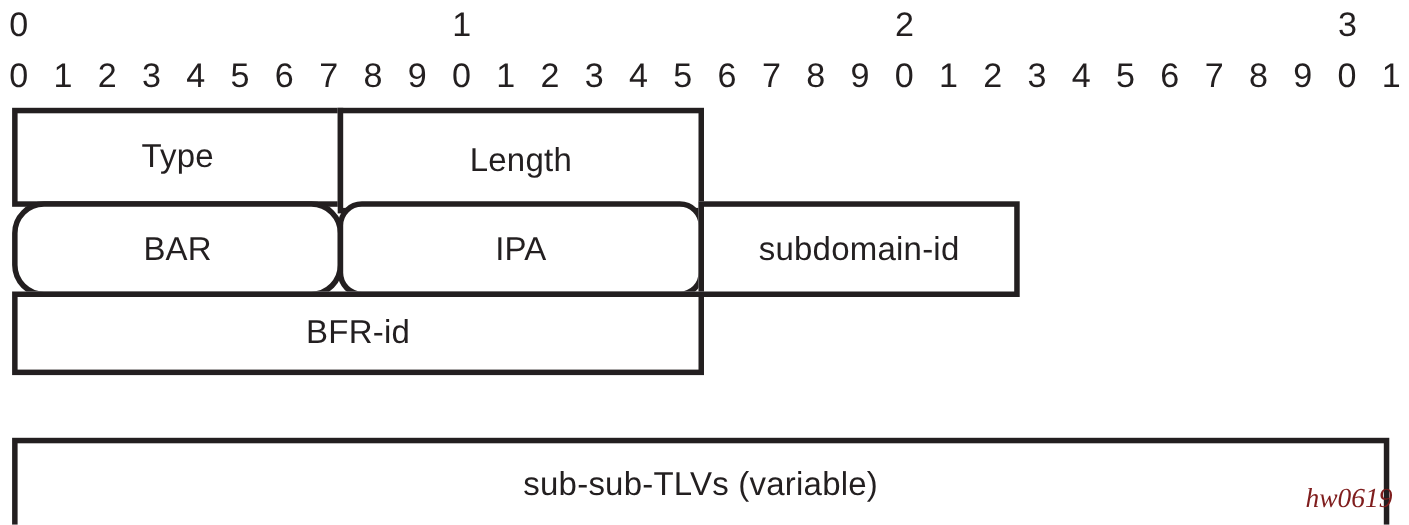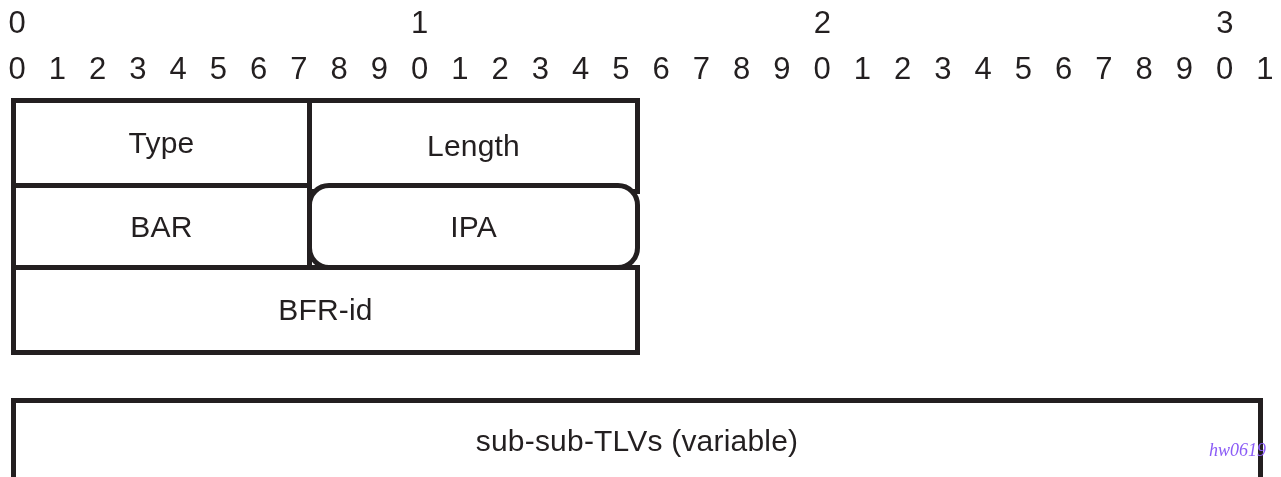--- a/index.html
+++ b/index.html
@@ -50,35 +50,35 @@
     background: #ffffff;
     display: flex;
     align-items: center;
     justify-content: center;
     font-size: 30px;
     letter-spacing: 0.2px;
   }
   
   .cell-type        { left: 11px;  top: 98px;  width: 301px;  height: 90px; }
   .cell-length      { left: 307px; top: 98px;  width: 333px;  height: 96px; }
-  .cell-bar         { left: 11px;  top: 183px; width: 301px;  height: 87px; }
+  .cell-bar         { left: 11px;  top: 183px; width: 301px;  height: 87px; border-radius: 29px; }
   .cell-ipa         { left: 307px; top: 183px; width: 333px;  height: 87px; border-radius: 22px; }
   .cell-subdomain   { left: 635px; top: 183px; width: 292px;  height: 87px; }
-  .cell-bfrid       { left: 11px;  top: 265px; width: 629px;  height: 90px; }
+  .cell-bfrid       { left: 11px;  top: 265px; width: 629px;  height: 76px; }
   .cell-subsubtlvs  { left: 11px;  top: 350px; width: 1252px; height: 86px; margin-top: 48px; }
 
   
   .figure-id {
     position: absolute;
     top: 440px;
     right: 15px;
     font-family: "Liberation Serif", serif;
     font-style: italic;
-    font-size: 18px;
-    color: #8b5cf6;
+    font-size: 25px;
+    color: #7f1d1d;
   }
 </style>
 </head>
 <body>
 
 <div class="figure">
 
   <div class="ruler-row ruler-tens">
       <span class="digit">0</span>
       <span class="digit">1</span>
@@ -126,20 +126,23 @@
   <div class="cell cell-length">
     <span>Length</span>
   </div>
 
   <div class="cell cell-bar">
     <span>BAR</span>
   </div>
   <div class="cell cell-ipa">
     <span>IPA</span>
   </div>
+  <div class="cell cell-subdomain">
+    <span>subdomain-id</span>
+  </div>
 
   <div class="cell cell-bfrid">
     <span>BFR-id</span>
   </div>
 
   <div class="cell cell-subsubtlvs">
     <span>sub-sub-TLVs (variable)</span>
   </div>
 
   <div class="figure-id">hw0619</div>

